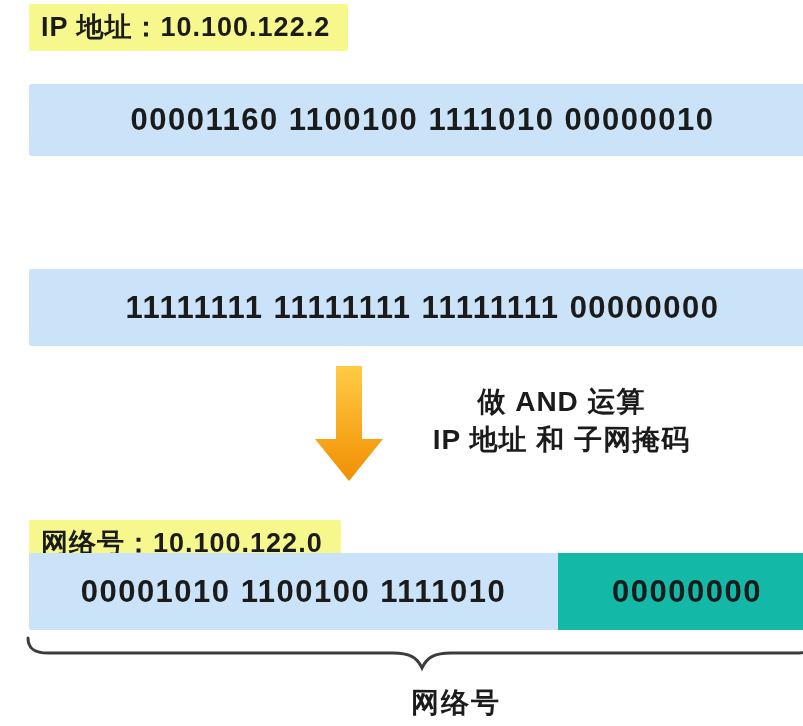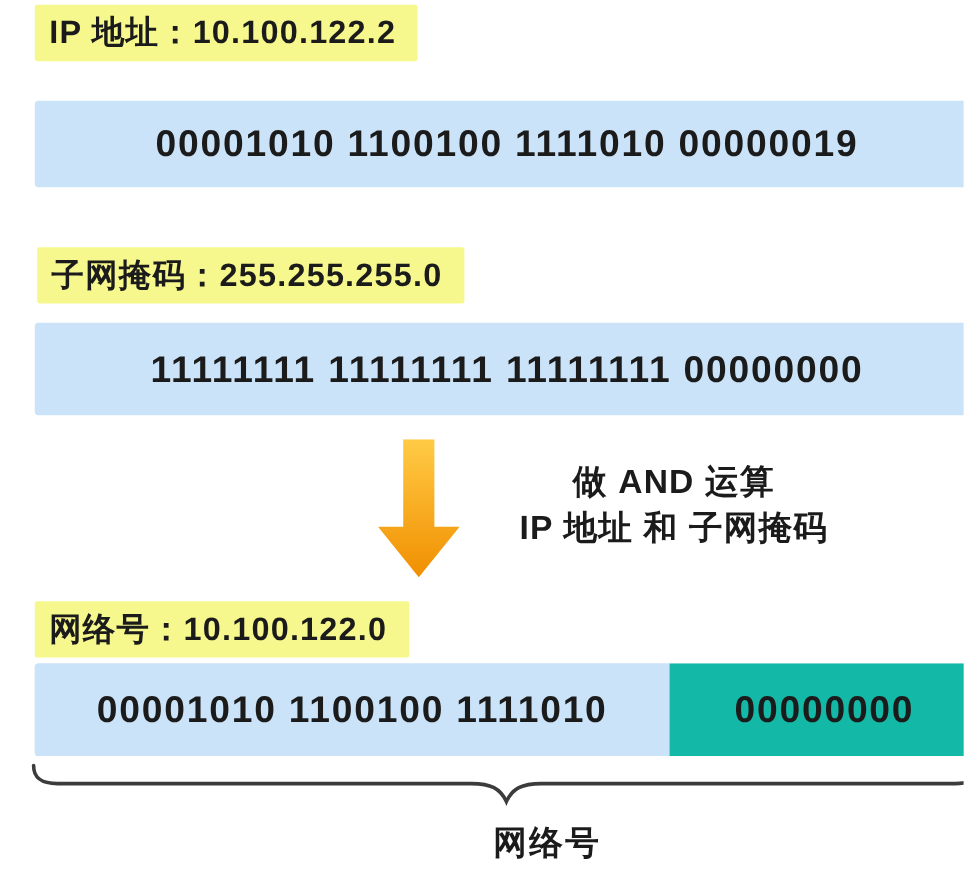--- a/index.html
+++ b/index.html
@@ -22,21 +22,21 @@
     background: #f6f78c;
     font-size: 27px;
     font-weight: 600;
     letter-spacing: 1px;
     padding: 5px 18px 6px 12px;
     white-space: nowrap;
     border-radius: 2px;
   }
   #label-ip      { left: 8px;  top: 4px;  }
   #label-mask    { left: 10px; top: 206px; }
-  #label-network { left: 8px;  top: 501px; }
+  #label-network { left: 8px;  top: 520px; }
 
   .band {
     position: absolute;
     left: 8px;
     width: 787px;
     background: #cbe3f8;
     border-radius: 3px;
     display: flex;
     align-items: center;
     justify-content: center;
@@ -110,24 +110,23 @@
   }
 </style>
 </head>
 <body>
 
 <div class="canvas">
 
   <div class="hl" id="label-ip">IP 地址：10.100.122.2</div>
 
   <div class="band" id="band-ip">
-    <span>00001010 1100100 1111010 00000019</span>
+    <span>00001160 1100100 1111010 00000010</span>
   </div>
 
-  <div class="hl" id="label-mask">子网掩码：255.255.255.0</div>
 
   <div class="band" id="band-mask">
     <span>11111111 11111111 11111111 00000000</span>
   </div>
 
   <svg id="down-arrow" viewBox="0 0 68 115" xmlns="http://www.w3.org/2000/svg">
     <defs>
       <linearGradient id="arrowGrad" x1="0" y1="0" x2="0" y2="1">
         <stop offset="0" stop-color="#ffcb45"></stop>
         <stop offset="1" stop-color="#f18f01"></stop>

